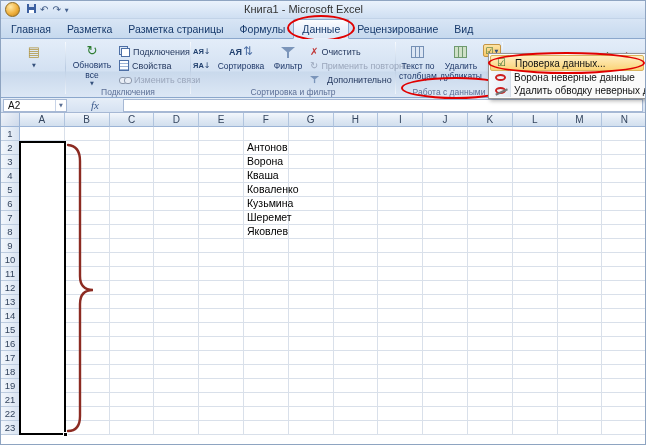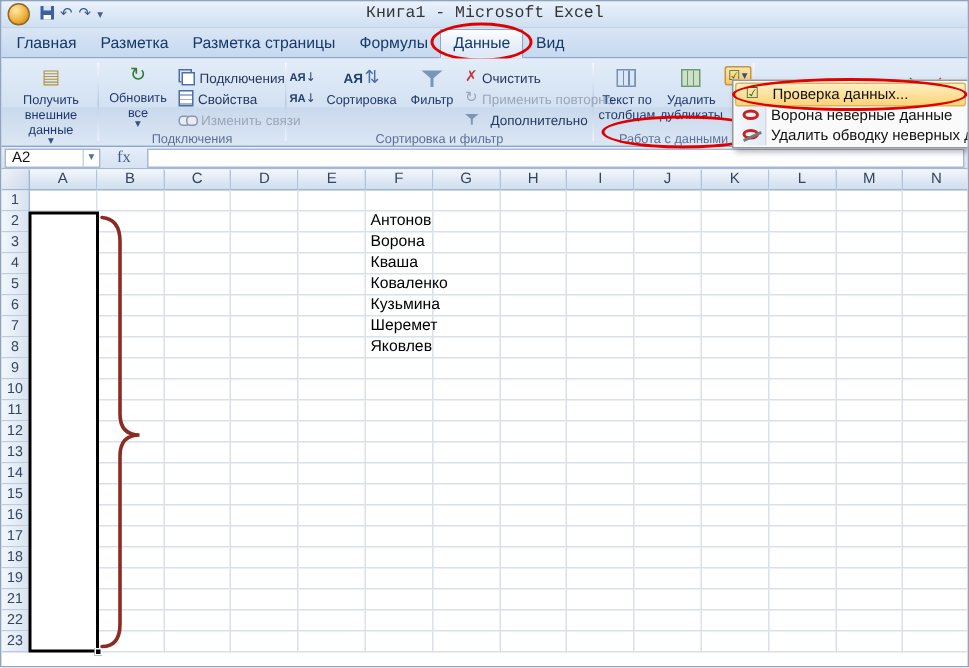--- a/index.html
+++ b/index.html
@@ -15,21 +15,21 @@
               border-bottom:1px solid #c2d3e8; display:flex; align-items:center; position:relative; }
   .orb { width:15px; height:15px; border-radius:50%; margin-left:4px; flex:none;
          background:radial-gradient(circle at 35% 30%, #ffe9a8, #f0b13e 55%, #b97a17);
          border:1px solid #8d6a20; }
   .qat { display:flex; align-items:center; gap:4px; margin-left:7px; color:#3f5a85; font-size:10px; }
   .floppy { width:9px; height:9px; background:#3b5fa0; position:relative; display:inline-block; }
   .floppy:before { content:""; position:absolute; left:2px; top:0; width:5px; height:3px; background:#d7e2f2; }
   .floppy:after  { content:""; position:absolute; left:2px; bottom:0; width:5px; height:3px; background:#fff; }
   .qbtn { cursor:default; line-height:1; }
   .qdd { font-size:5px; color:#44618e; }
-  .title-text { position:absolute; left:243px; top:2px; font-size:11px; color:#333; white-space:nowrap;font-family:Liberation Mono, monospace; }
+  .title-text { position:absolute; left:243px; top:2px; font-size:11px; color:#333; white-space:nowrap; }
 
   
   .tabrow { height:20px; background:linear-gradient(#d8e5f5,#c6d9ee);
             display:flex; align-items:flex-end; padding-left:2px; border-bottom:1px solid #8ba7cc; }
   .tab { position:relative; padding:3px 8px 3px; font-size:10.5px; color:#16396b; white-space:nowrap;text-align:right; }
   .tab.active { background:linear-gradient(#fcfdff,#e6eefa 60%,#dde8f6);
                 border:1px solid #8ba7cc; border-bottom:1px solid #e6eefa;
                 border-radius:2px 2px 0 0; margin-bottom:-1px; }
   .red-oval-tab { position:absolute; left:-7px; right:-7px; top:-5px; bottom:-3px;
                   border:2px solid #e10000; border-radius:50%; pointer-events:none; }
@@ -108,26 +108,26 @@
   .mitem { position:relative; height:13px; display:flex; align-items:center; gap:4px;
            padding-left:1px; font-size:10px; color:#111; white-space:nowrap; }
   .mitem .ic { width:19px; flex:none; text-align:center; line-height:1; }
   .mitem.hl { height:16px; background:linear-gradient(#feeec2,#fbd478);
               border:1px solid #d9b55e; border-radius:2px; }
   .red-oval-menu { position:absolute; left:-3px; right:-2px; top:-4px; bottom:-4px;
                    border:2px solid #e10000; border-radius:50%; pointer-events:none; z-index:5; }
 
   
   .fbar { height:15px; background:linear-gradient(#e6eef8,#d6e2f2); display:flex; align-items:center;
-          gap:6px; padding:1px 2px; border-bottom:1px solid #a6b8d4; }
+          gap:19px; padding:1px 2px; border-bottom:1px solid #a6b8d4; }
   .namebox { width:64px; height:13px; background:#fff; border:1px solid #a6b8d4;
              display:flex; align-items:center; font-size:10px; padding-left:4px; color:#111; }
   .namebox .dd { margin-left:auto; width:11px; border-left:1px solid #c8d4e8; font-size:5px;
                  color:#5a6f94; text-align:center; line-height:11px; }
-  .fx { font-family:"Liberation Serif", serif; font-size:11px;
+  .fx { font-family:"Liberation Serif", serif; font-style:italic; font-size:11px;
         color:#3c5a8c; padding:0 5px; }
   .finput { flex:1; height:13px; background:#fff; border:1px solid #a6b8d4; }
 
   
   .sheet { position:absolute; top:112px; left:0; right:0; bottom:0; overflow:hidden; background:#fff; }
   .chrow { display:flex; height:14px; }
   .corner { width:19px; flex:none; background:linear-gradient(135deg,#f0f4fa,#cdd9ea);
             border-right:1px solid #9cb4d6; border-bottom:1px solid #9cb4d6; }
   .colhead { width:44.8px; flex:none; height:14px; display:flex; align-items:center; justify-content:center;
              font-size:10px; color:#34455e; background:linear-gradient(#f3f7fc,#dde7f3 60%,#d2dfee);
@@ -164,29 +164,29 @@
 
   <div class="tabrow">
     <div class="tab">Главная</div>
     <div class="tab">Разметка</div>
     <div class="tab">Разметка страницы</div>
     <div class="tab">Формулы</div>
     <div class="tab active">
       <span>Данные</span>
       <i class="red-oval-tab"></i>
     </div>
+    <div class="tab">Рецензирование</div>
     <div class="tab">Вид</div>
   </div>
 
   <div class="ribbon">
 
     <div class="rgroup" style="width:62px">
       <div class="bigbtn" style="width:60px">
         <span class="bicon ic-ext glyph">▤</span>
-        <span>Получить внешние данные</span>
         <span class="dd-sm glyph">▼</span>
       </div>
     </div>
     <div class="gsep"></div>
 
     <div class="rgroup" style="width:124px">
       <div class="rgroup-inner">
         <div class="bigbtn" style="width:50px">
           <span class="bicon ic-refresh glyph">↻</span>
           <span>Обновить все</span>

